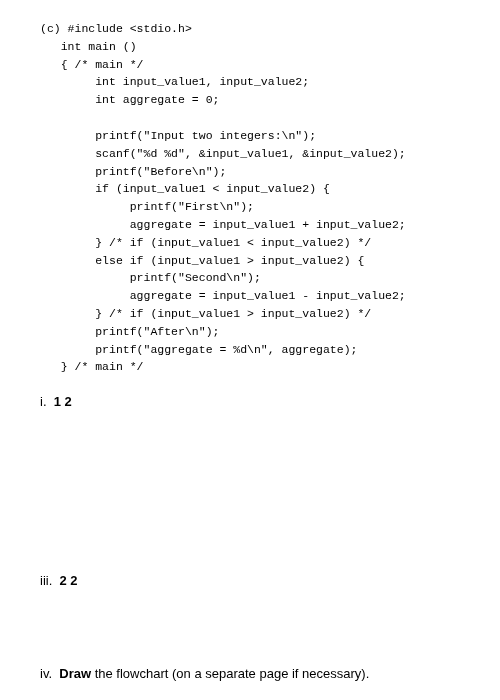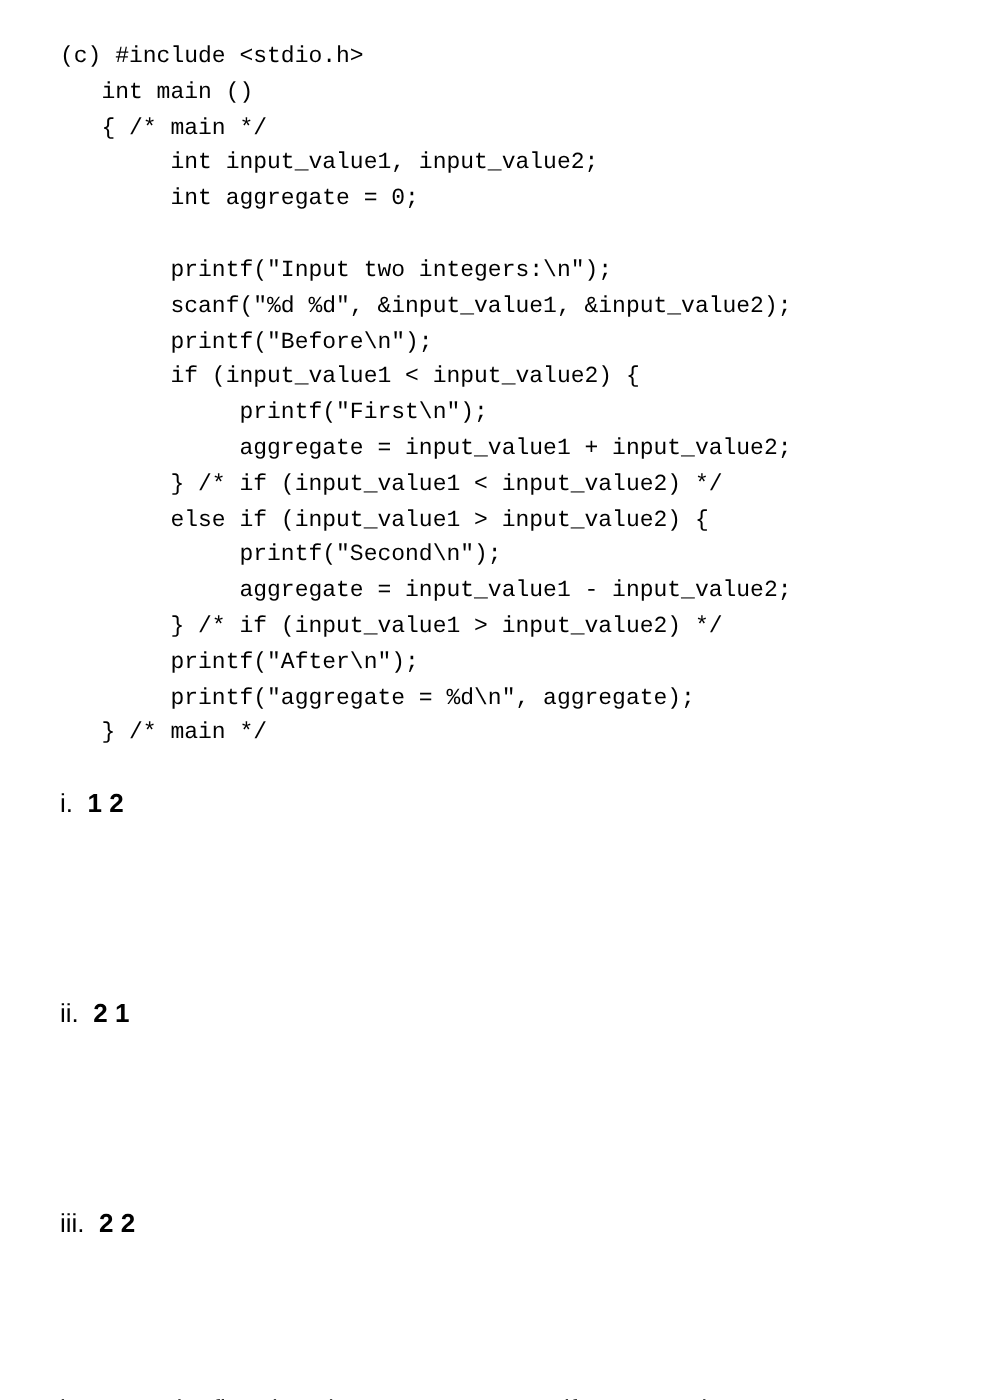--- a/index.html
+++ b/index.html
@@ -12,21 +12,21 @@
       height: 700px;
       background: #ffffff;
       font-family: Arial, sans-serif;
       font-size: 13px;
       color: #000000;
       overflow: hidden;
     }
     .page {
       width: 488px;
       height: 700px;
-      padding: 20px 20px;
+      padding: 20px 30px;
       position: relative;
     }
     .code-block {
       font-family: 'Courier New', Courier, monospace;
       font-size: 11.5px;
       line-height: 1.55;
       white-space: pre;
       margin-bottom: 18px;
       margin-left: 10px;
     }
@@ -79,23 +79,20 @@
         } /* if (input_value1 &gt; input_value2) */
         printf("After\n");
         printf("aggregate = %d\n", aggregate);
    } /* main */</span></div>
 
   <div class="question-part">
     <span class="roman">i.</span>&nbsp;&nbsp;<span class="answer-value">1 2</span>
   </div>
   <div class="answer-area" style="min-height:70px;"></div>
 
-  <div class="question-part">
-    <span class="roman">ii.</span>&nbsp;&nbsp;<span class="answer-value">2 1</span>
-  </div>
   <div class="answer-area" style="min-height:70px;"></div>
 
   <div class="question-part">
     <span class="roman">iii.</span>&nbsp;&nbsp;<span class="answer-value">2 2</span>
   </div>
   <div class="answer-area" style="min-height:60px;"></div>
 
   <div class="part-iv">
     <span>iv.</span>&nbsp;&nbsp;<strong>Draw</strong><span> the flowchart (on a separate page if necessary).</span>
   </div>

